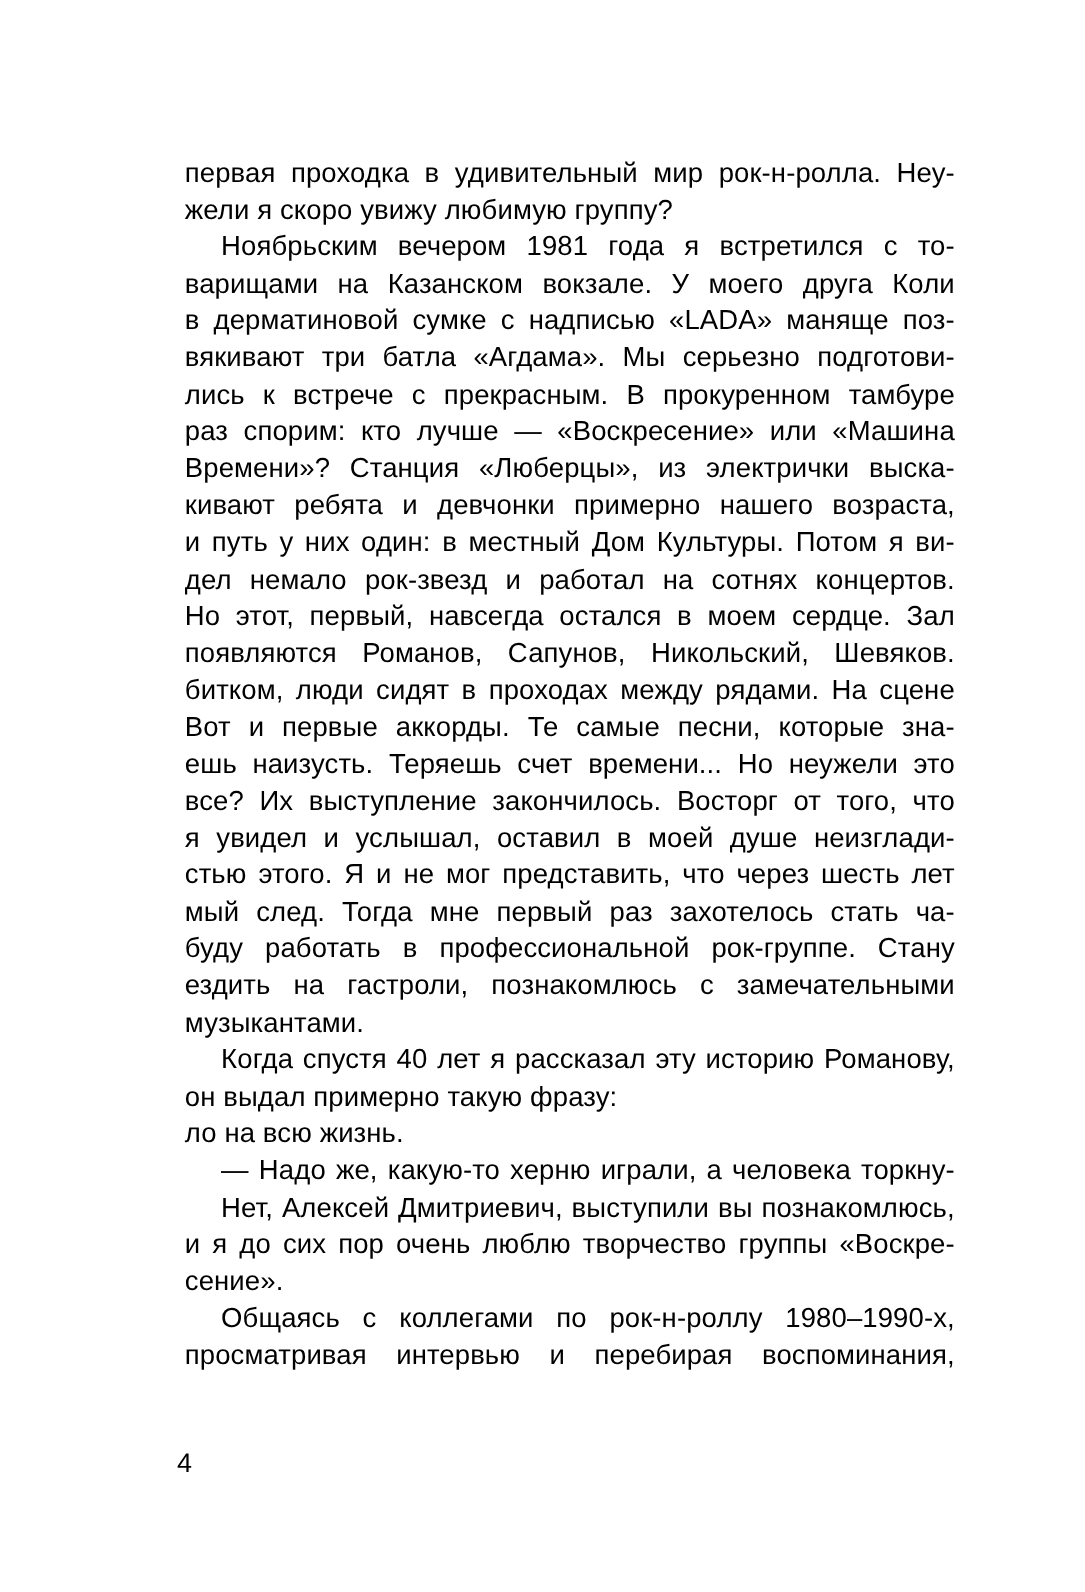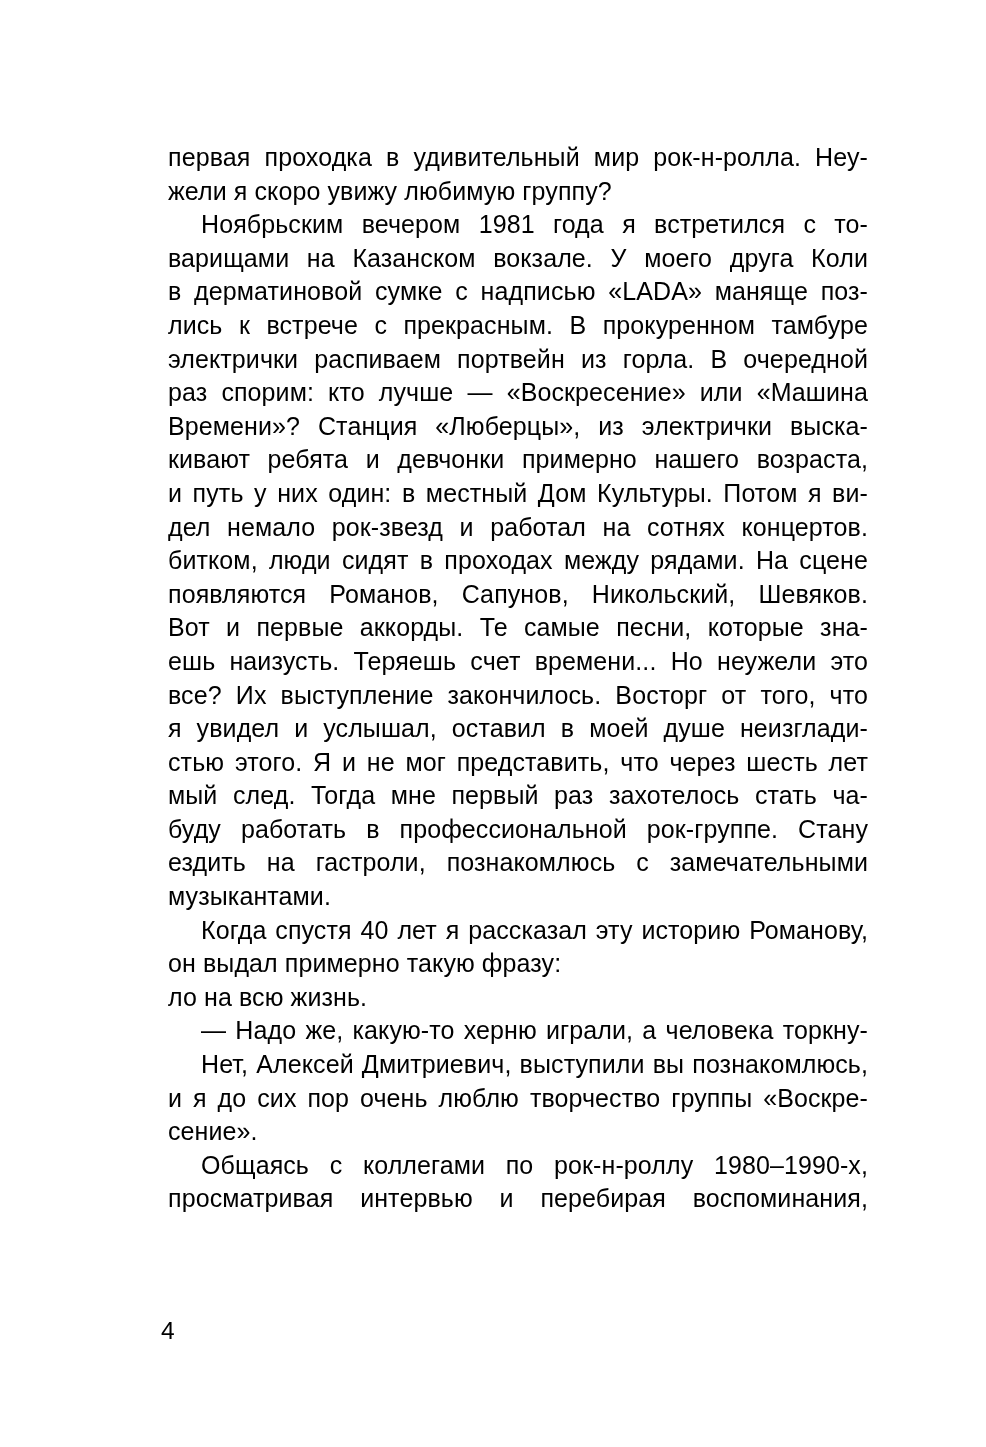--- a/index.html
+++ b/index.html
@@ -58,29 +58,30 @@
 
   <div class="text-block">
       <div class="paragraph">
         <div class="line">первая проходка в удивительный мир рок-н-ролла. Неу-</div>
         <div class="line endline">жели я скоро увижу любимую группу?</div>
       </div>
       <div class="paragraph">
         <div class="line indent">Ноябрьским вечером 1981 года я встретился с то-</div>
         <div class="line">варищами на Казанском вокзале. У моего друга Коли</div>
         <div class="line">в дерматиновой сумке с надписью «LADA» маняще поз-</div>
+        <div class="line">вякивают три батла «Агдама». Мы серьезно подготови-</div>
         <div class="line">лись к встрече с прекрасным. В прокуренном тамбуре</div>
-        <div class="line">электрички распиваем портвейн из горла. В очередной</div>
         <div class="line">раз спорим: кто лучше — «Воскресение» или «Машина</div>
         <div class="line">Времени»? Станция «Люберцы», из электрички выска-</div>
         <div class="line">кивают ребята и девчонки примерно нашего возраста,</div>
         <div class="line">и путь у них один: в местный Дом Культуры. Потом я ви-</div>
         <div class="line">дел немало рок-звезд и работал на сотнях концертов.</div>
+        <div class="line">Но этот, первый, навсегда остался в моем сердце. Зал</div>
+        <div class="line">появляются Романов, Сапунов, Никольский, Шевяков.</div>
         <div class="line">битком, люди сидят в проходах между рядами. На сцене</div>
-        <div class="line">появляются Романов, Сапунов, Никольский, Шевяков.</div>
         <div class="line">Вот и первые аккорды. Те самые песни, которые зна-</div>
         <div class="line">ешь наизусть. Теряешь счет времени... Но неужели это</div>
         <div class="line">все? Их выступление закончилось. Восторг от того, что</div>
         <div class="line">я увидел и услышал, оставил в моей душе неизглади-</div>
         <div class="line">стью этого. Я и не мог представить, что через шесть лет</div>
         <div class="line">мый след. Тогда мне первый раз захотелось стать ча-</div>
         <div class="line">буду работать в профессиональной рок-группе. Стану</div>
         <div class="line">ездить на гастроли, познакомлюсь с замечательными</div>
         <div class="line endline">музыкантами.</div>
       </div>

